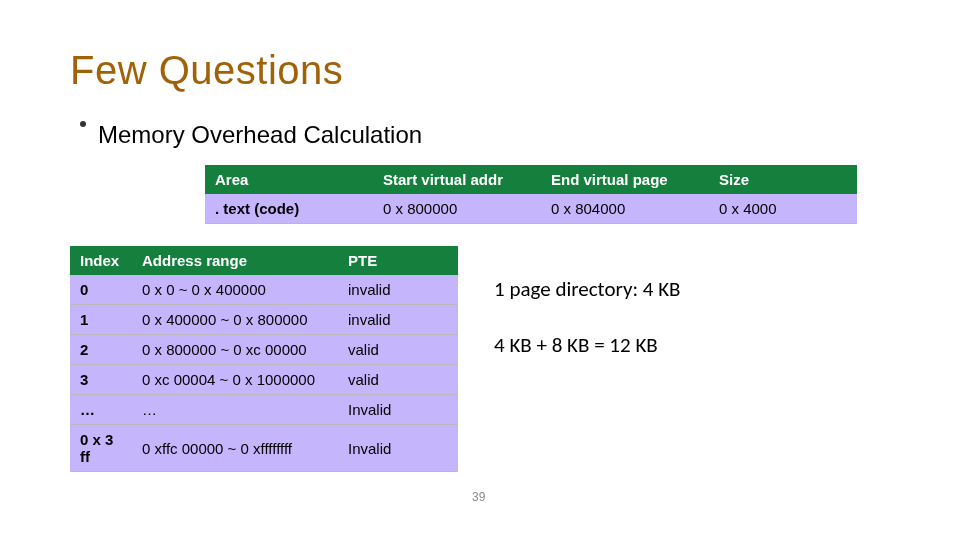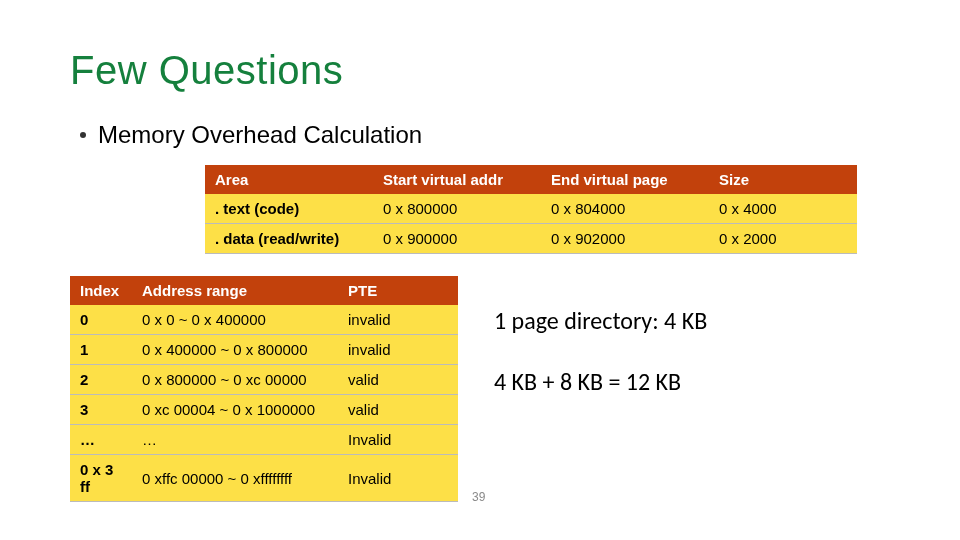--- a/index.html
+++ b/index.html
@@ -15,53 +15,53 @@
   .slide {
     position: relative;
     width: 960px;
     height: 540px;
     box-sizing: border-box;
     padding: 48px 60px 0 70px;
   }
   .title {
     font-size: 40px;
     font-weight: 400;
-    color: #15803d;
+    color: #a16207;
     letter-spacing: 0.5px;
     margin-bottom: 28px;
   }
   .bullet-row {
     display: flex;
-    align-items: center;
+    align-items: flex-start;
     font-size: 24px;
     margin-bottom: 16px;
     margin-left: 10px;
   }
   .bullet-dot {
     width: 6px; height: 6px;
     background: #333;
     border-radius: 50%;
     margin-right: 12px;
     flex: 0 0 auto;
   }
   
   table.t {
     border-collapse: collapse;
     table-layout: fixed;
   }
   table.t th {
-    background: #c2410c;
+    background: #15803d;
     color: #fff;
     font-weight: 700;
     text-align: left;
     font-size: 15px;
     padding: 6px 10px;
   }
   table.t td {
-    background: #fde047;
+    background: #c4b5fd;
     font-size: 15px;
     padding: 6px 10px;
     border-bottom: 1px solid #bbb;
   }
   table.t td:first-child { font-weight: 600; }
   .areas-wrap {
     margin-left: 135px;
     margin-bottom: 22px;
   }
   .areas-wrap col.c1 { width: 168px; }
@@ -73,21 +73,21 @@
   .lower {
     display: flex;
     align-items: flex-start;
     gap: 36px;
   }
   .pte-wrap col.c1 { width: 62px; }
   .pte-wrap col.c2 { width: 206px; }
   .pte-wrap col.c3 { width: 120px; }
 
   .annot {
-    font-size: 24px;
+    font-size: 21px;
     line-height: 1.45;
     padding-top: 28px;
     font-family: "Segoe UI", "Calibri", Arial, sans-serif;
   }
   .annot .gap { height: 26px; }
 
   .pagenum {
     position: absolute;
     left: 472px;
     bottom: 36px;
@@ -123,26 +123,20 @@
           <th>Size</th>
         </tr>
       </thead>
       <tbody>
         <tr>
           <td>. text (code)</td>
           <td>0 x 800000</td>
           <td>0 x 804000</td>
           <td>0 x 4000</td>
         </tr>
-        <tr>
-          <td>. data (read/write)</td>
-          <td>0 x 900000</td>
-          <td>0 x 902000</td>
-          <td>0 x 2000</td>
-        </tr>
       </tbody>
     </table>
   </div>
 
   <div class="lower">
 
     <div class="pte-wrap">
       <table class="t">
         <colgroup>
             <col class="c1">

